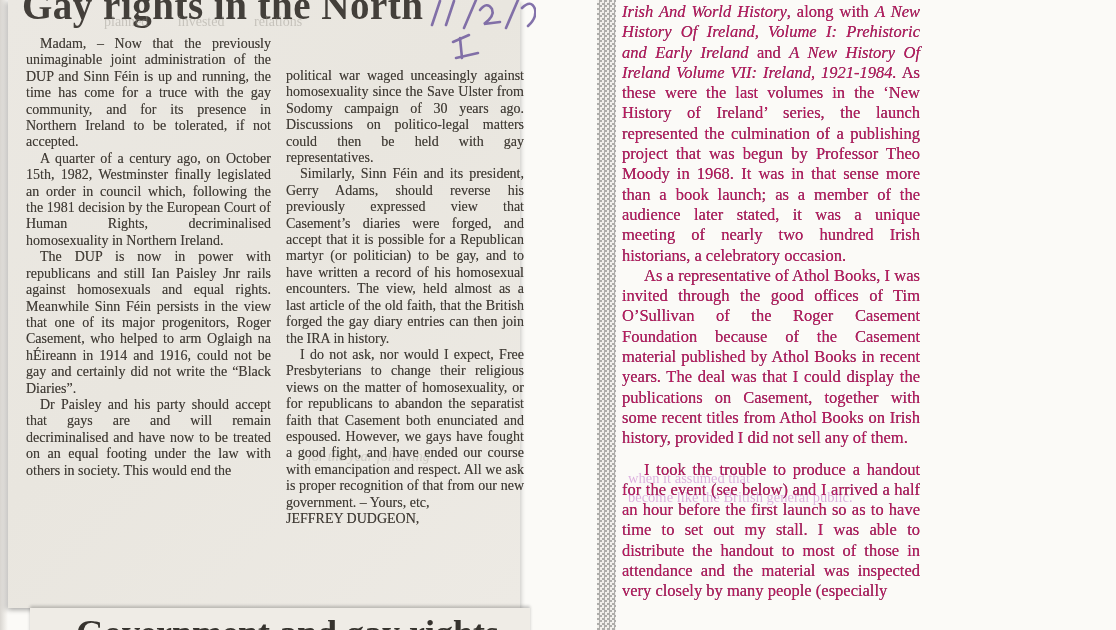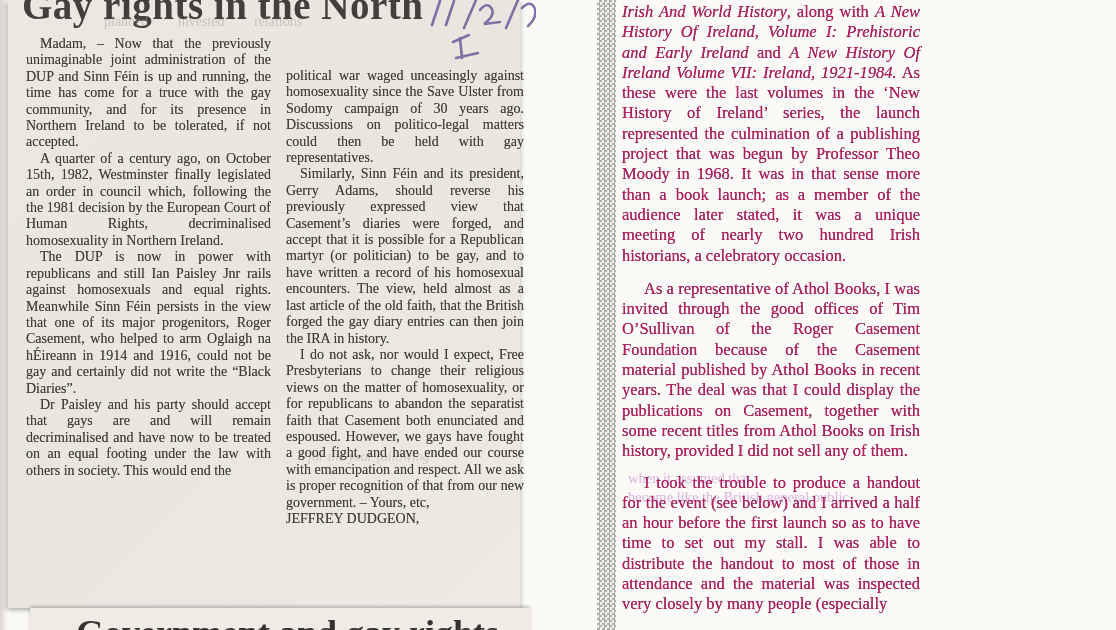--- a/index.html
+++ b/index.html
@@ -58,21 +58,21 @@
     background-size:5px 5px;
     opacity:.9;
   }
   
   .photocopy{
     position:absolute;left:622px;top:2px;width:298px;
     font-size:16.5px;line-height:20.3px;text-align:justify;
     color:#be185d;text-shadow:0 0 .5px rgba(25,25,55,.75);
   }
   .photocopy p{margin:0;}
-  .photocopy .p2{margin-top:13px;text-indent:22px;}
+  .photocopy .p2{text-indent:22px;}
   .photocopy .p3{margin-top:11px;text-indent:22px;}
   .it{font-style:italic;}
   .ghost-copy{
     position:absolute;width:300px;
     font-size:14.5px;color:#a21caf;opacity:.33;filter:blur(.4px);
     white-space:nowrap;pointer-events:none;
   }
   .ghost-copy-1{left:628px;top:470px;}
   .ghost-copy-2{left:628px;top:489px;}
 </style>

